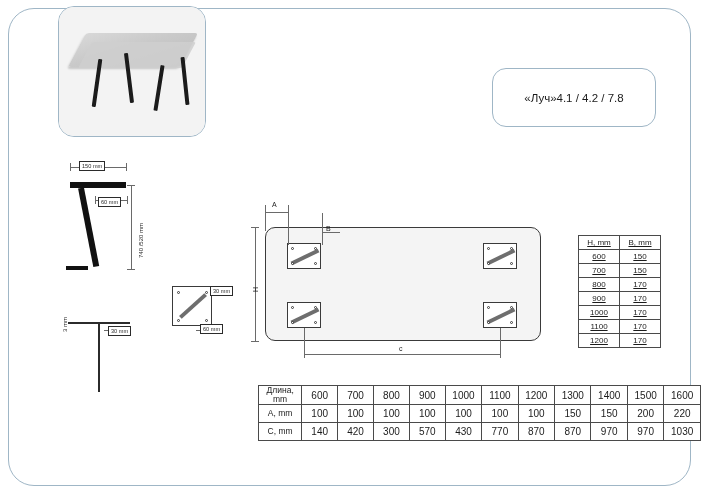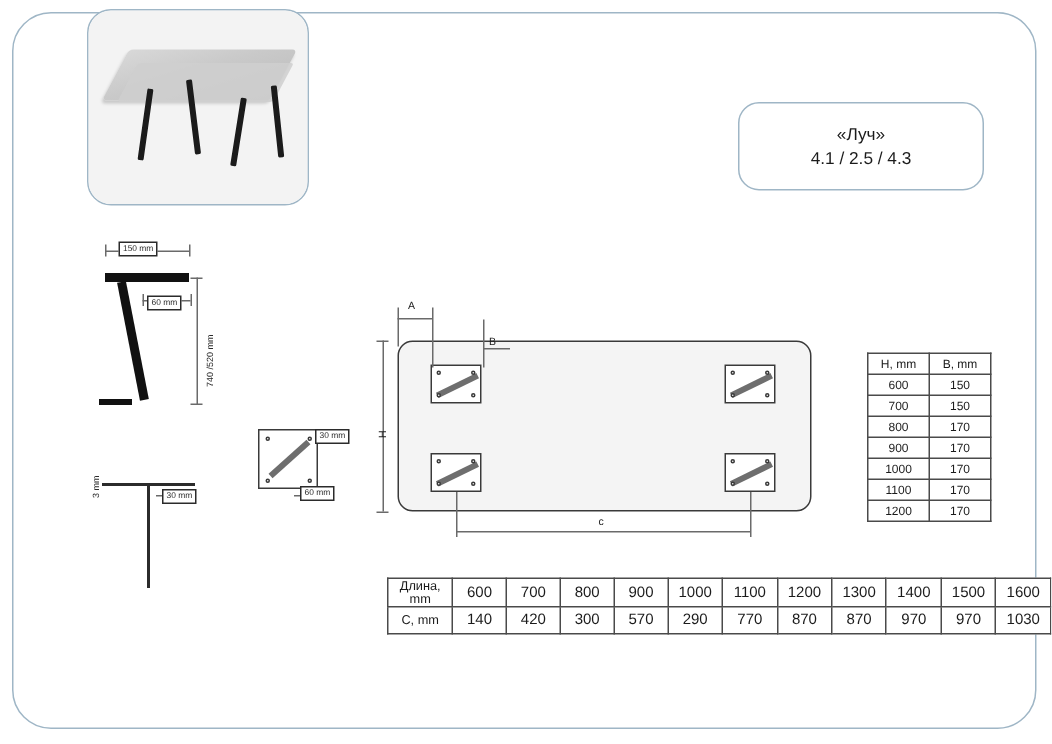--- a/index.html
+++ b/index.html
@@ -93,21 +93,21 @@
   .model-badge {
     position: absolute;
     left: 492px;
     top: 68px;
     width: 164px;
     height: 59px;
     border: 1px solid #9fb6c6;
     border-radius: 14px;
     box-sizing: border-box;
     display: flex;
-    flex-direction: column;
+    flex-direction: row;
     align-items: center;
     justify-content: center;
     font-size: 11.5px;
     color: #1b1b1b;
     line-height: 16px;
   }
 
   
   .dim {
     position: absolute;
@@ -209,20 +209,21 @@
   table.tbl td, table.tbl th {
     border: 1px solid #4a4a4a;
     text-align: center;
     font-weight: normal;
     padding: 0;
   }
   
   #hb-table {
     left: 578px;
     top: 235px;
+    text-decoration: underline;
   }
   #hb-table td, #hb-table th {
     width: 40px;
     height: 13px;
     font-size: 8px;
   }
   #hb-table thead td { background: #ffffff; }
 
   
   #len-table {
@@ -256,21 +257,21 @@
       <div class="leg l3"></div>
       <div class="leg l4"></div>
     </div>
   </div>
 
   <div class="height-block">
   </div>
 
   <div class="model-badge">
     <div>«Луч»</div>
-    <div>4.1 / 2.5 / 4.3</div>
+    <div>4.1 / 4.2 / 7.8</div>
   </div>
 
   <div class="lineH thin" style="left:70px; top:167px; width:56px;"></div>
   <div class="lineV thin" style="left:70px; top:163px; height:8px;"></div>
   <div class="lineV thin" style="left:126px; top:163px; height:8px;"></div>
   <div class="dim box" style="left:79px; top:161px;">150 mm</div>
 
   <div class="blackbar" style="left:70px; top:182px; width:56px; height:6px;"></div>
 
   <div class="lineH thin" style="left:95px; top:200px; width:32px;"></div>
@@ -403,26 +404,40 @@
           <td class="val">900</td>
           <td class="val">1000</td>
           <td class="val">1100</td>
           <td class="val">1200</td>
           <td class="val">1300</td>
           <td class="val">1400</td>
           <td class="val">1500</td>
           <td class="val">1600</td>
         </tr>
         <tr>
+          <td class="head">A, mm</td>
+          <td class="val">100</td>
+          <td class="val">100</td>
+          <td class="val">100</td>
+          <td class="val">100</td>
+          <td class="val">100</td>
+          <td class="val">100</td>
+          <td class="val">100</td>
+          <td class="val">150</td>
+          <td class="val">150</td>
+          <td class="val">200</td>
+          <td class="val">220</td>
+        </tr>
+        <tr>
           <td class="head">C, mm</td>
           <td class="val">140</td>
           <td class="val">420</td>
           <td class="val">300</td>
           <td class="val">570</td>
-          <td class="val">290</td>
+          <td class="val">430</td>
           <td class="val">770</td>
           <td class="val">870</td>
           <td class="val">870</td>
           <td class="val">970</td>
           <td class="val">970</td>
           <td class="val">1030</td>
         </tr>
       </tbody>
   </table>
 

